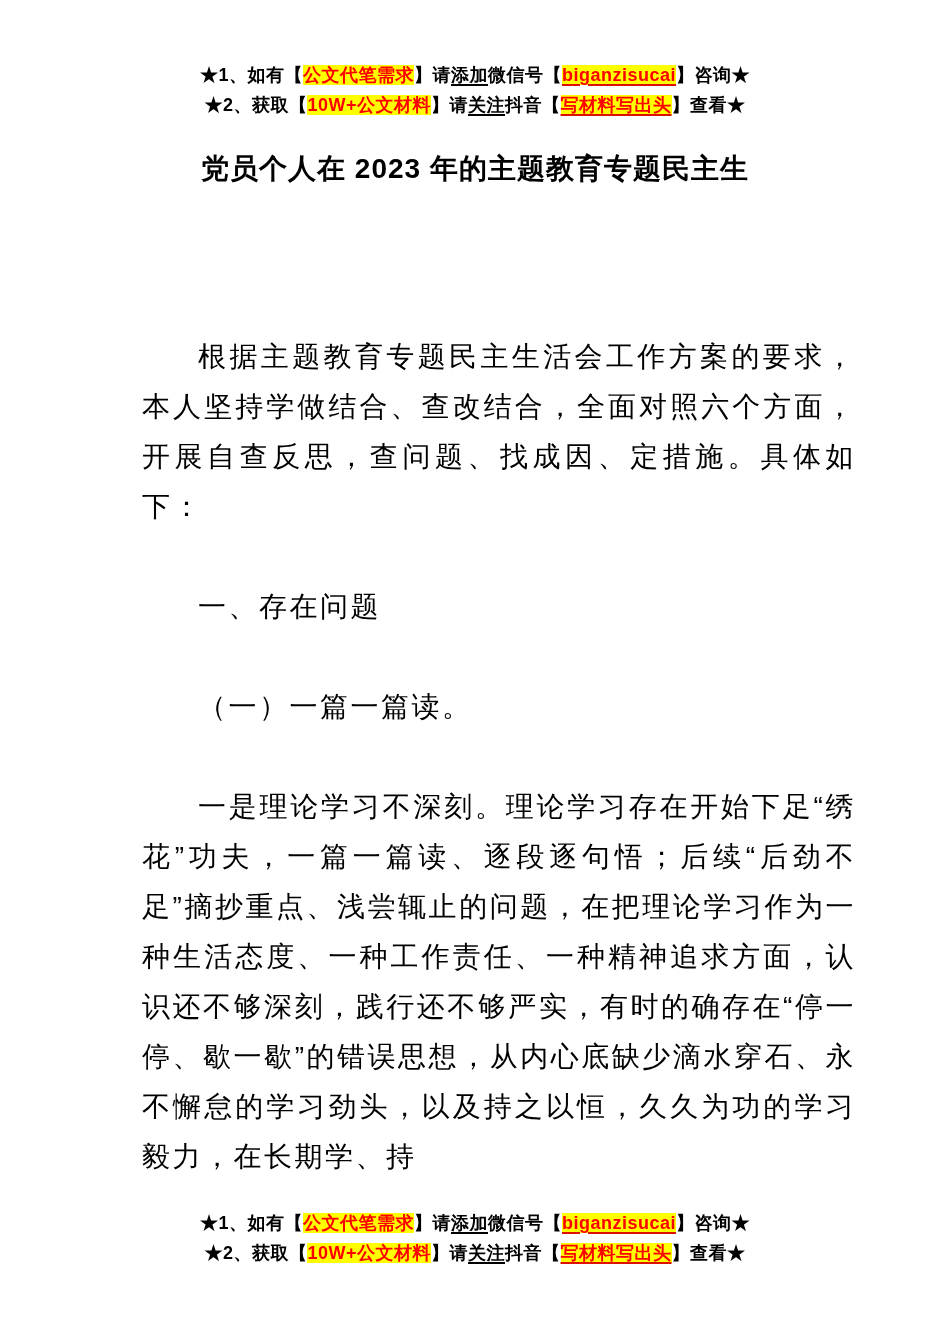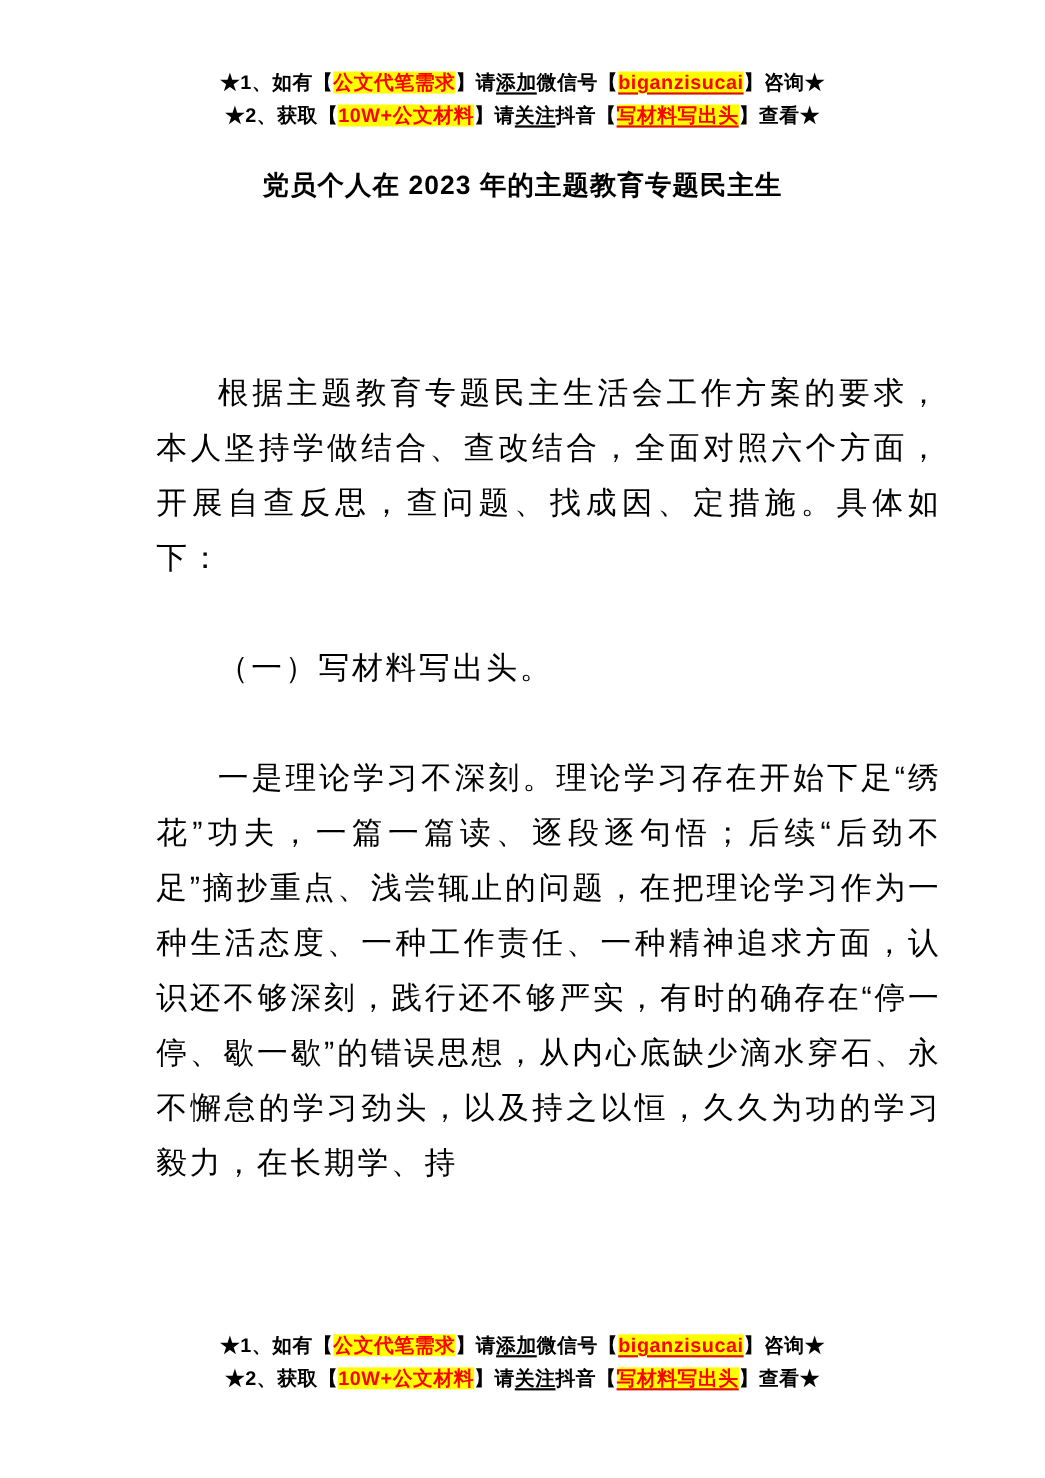--- a/index.html
+++ b/index.html
@@ -29,21 +29,21 @@
   .promo .ul {
     text-decoration:underline;
     text-decoration-thickness:2px;
     text-underline-offset:3px;
   }
   .promo .hl.ul { text-decoration-color:#dd1100; }
   
   .doc-title {
     margin-top:-14px;
     text-align:center;
-    font-size:24px;
+    font-size:28px;
     font-weight:bold;
     line-height:126px;
     letter-spacing:1px;
   }
   
   .doc-body {
     margin:100px 0 0 142px;
     width:714px;
     font-size:28px;
     line-height:50px;
@@ -67,21 +67,22 @@
       <span>★2、获取【</span><span class="hl">10W+公文材料</span><span>】请</span><span class="ul">关注</span><span>抖音【</span><span class="hl ul">写材料写出头</span><span>】查看★</span>
     </div>
   </div>
 
   <h1 class="doc-title">
     <div>党员个人在 2023 年的主题教育专题民主生</div>
   </h1>
 
   <div class="doc-body">
     <p>根据主题教育专题民主生活会工作方案的要求，本人坚持学做结合、查改结合，全面对照六个方面，开展自查反思，查问题、找成因、定措施。具体如下：</p>
-    <p>（一）写材料写出头。</p>
+    <p>一、存在问题</p>
+    <p>（一）一篇一篇读。</p>
     <p>一是理论学习不深刻。理论学习存在开始下足“绣花”功夫，一篇一篇读、逐段逐句悟；后续“后劲不足”摘抄重点、浅尝辄止的问题，在把理论学习作为一种生活态度、一种工作责任、一种精神追求方面，认识还不够深刻，践行还不够严实，有时的确存在“停一停、歇一歇”的错误思想，从内心底缺少滴水穿石、永不懈怠的学习劲头，以及持之以恒，久久为功的学习毅力，在长期学、持</p>
   </div>
 
   <div class="promo promo-footer">
     <div>
       <span>★1、如有【</span><span class="hl">公文代笔需求</span><span>】请</span><span class="ul">添加</span><span>微信号【</span><span class="hl ul">biganzisucai</span><span>】咨询★</span>
     </div>
     <div>
       <span>★2、获取【</span><span class="hl">10W+公文材料</span><span>】请</span><span class="ul">关注</span><span>抖音【</span><span class="hl ul">写材料写出头</span><span>】查看★</span>
     </div>

